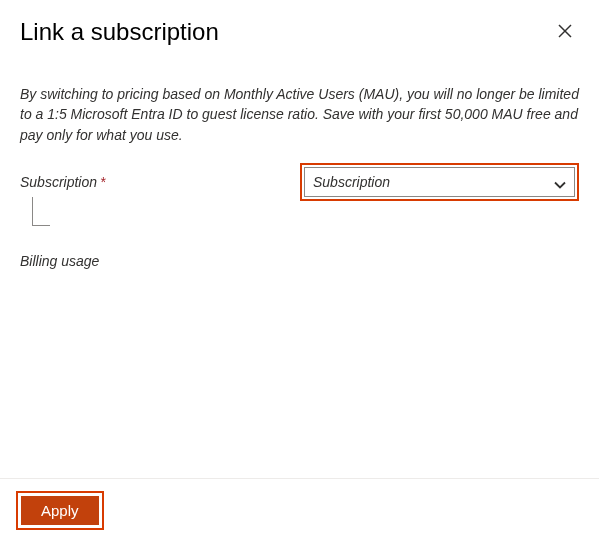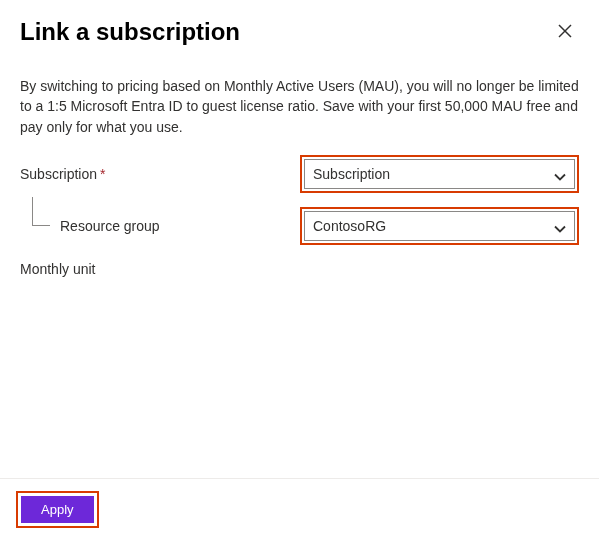--- a/index.html
+++ b/index.html
@@ -6,24 +6,24 @@
     body {
       font-family: "Segoe UI", -apple-system, sans-serif;
       color: #323130;
       width: 599px;
       height: 540px;
       padding: 18px 20px;
       position: relative;
       background: #fff;
     }
     .header { display:flex; align-items:center; justify-content:space-between; }
-    .title { font-size: 24px; font-weight: 700; color:#000; }
+    .title { font-size: 24px; font-weight: 400; color:#000; }
     .close-btn { width:28px; height:28px; display:flex; align-items:center; justify-content:center; cursor:pointer; color:#323130; background:none; border:none; }
     .close-btn svg { width:14px; height:14px; stroke:#323130; stroke-width:1.5; }
-    .body { margin-top: 30px; font-size: 14px; line-height: 1.45; }
+    .body { margin-top: 38px; font-size: 14px; line-height: 1.45; font-style: italic; }
     .para { margin-bottom: 18px; }
     .link { color:#0078d4; cursor:pointer; }
     .form { margin-top: 8px; }
     .form-row { display:flex; margin-bottom: 14px; }
     .label-col { width: 280px; font-size:14px; display:flex; align-items:center; }
     .req { color:#a4262c; margin-left:3px; }
     .tree-branch {
       display:inline-block; width:30px; height:22px; position:relative; margin-right:6px; margin-left:4px;
     }
     .tree-branch::before { content:""; position:absolute; left:8px; top:-18px; width:1px; height:28px; background:#8a8886; }
@@ -33,21 +33,21 @@
       width:100%; height:30px; border:1px solid #8a8886; background:#fff; display:flex; align-items:center; justify-content:space-between; padding:0 8px; cursor:pointer; font-size:14px;
     }
     .select .chev { width:12px; height:12px; }
     .select .chev svg { width:12px; height:12px; stroke:#323130; stroke-width:1.8; fill:none; }
     .highlight-box { border:2.5px solid #d83b01; padding:2px; }
     .footer {
       position:absolute; left:0; right:0; bottom:0; height:62px; border-top:1px solid #edebe9; padding:12px 16px;
     }
     .apply-wrap { display:inline-block; border:2.5px solid #d83b01; padding:3px; }
     .apply-btn {
-      background:#6d28d9; color:#fff; border:none; font-size:13px; padding:6px 20px; cursor:pointer;
+      background:#c2410c; color:#fff; border:none; font-size:15px; padding:6px 20px; cursor:pointer;
     }
   </style>
 </head>
 <body>
 
 <div class="header">
   <h1 class="title">Link a subscription</h1>
   <button class="close-btn">
     <span>
       <svg viewBox="0 0 14 14">
@@ -75,37 +75,26 @@
                   <polyline points="1 3.5 6 8.5 11 3.5"></polyline>
                 </svg></span>
           </div>
         </div>
       </div>
     </div>
 
     <div class="form-row">
       <div class="label-col">
         <span class="tree-branch"></span>
-        <span>Resource group</span>
-      </div>
-      <div class="field-col">
-        <div class="highlight-box">
-          <div class="select">
-            <span>ContosoRG</span>
-            <span class="chev"><svg viewBox="0 0 12 12">
-                  <polyline points="1 3.5 6 8.5 11 3.5"></polyline>
-                </svg></span>
-          </div>
-        </div>
       </div>
     </div>
 
     <div class="form-row">
       <div class="label-col">
-        <span>Monthly unit</span>
+        <span>Billing usage</span>
       </div>
       <div class="field-col"></div>
     </div>
   </div>
 </div>
 
 <div class="footer">
   <span class="apply-wrap">
     <button class="apply-btn">Apply</button>
   </span>

